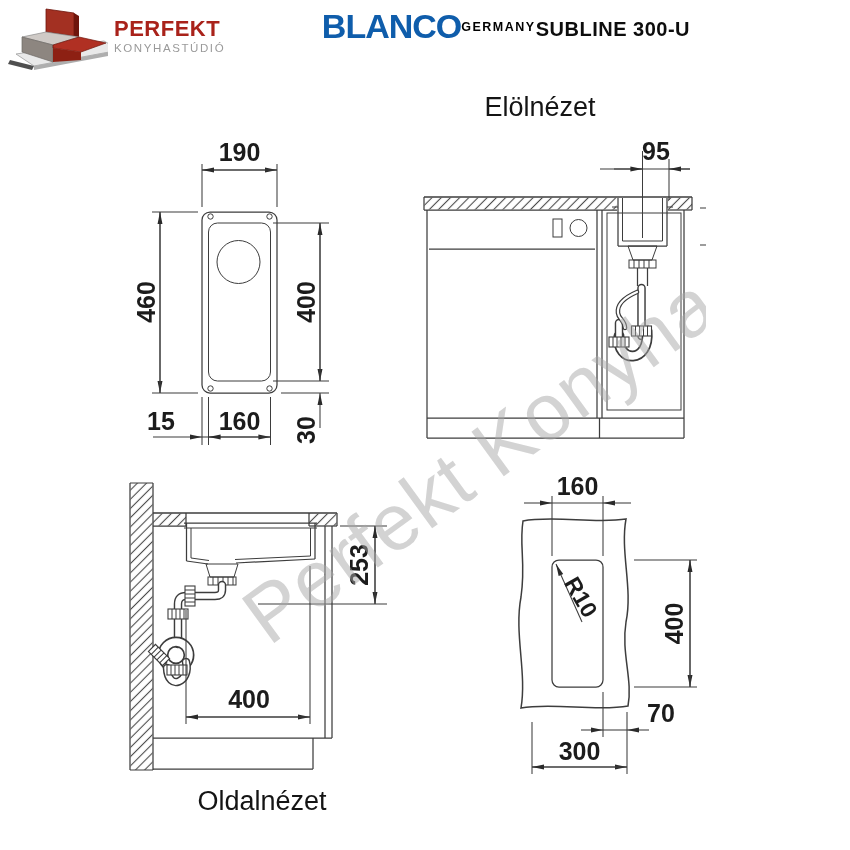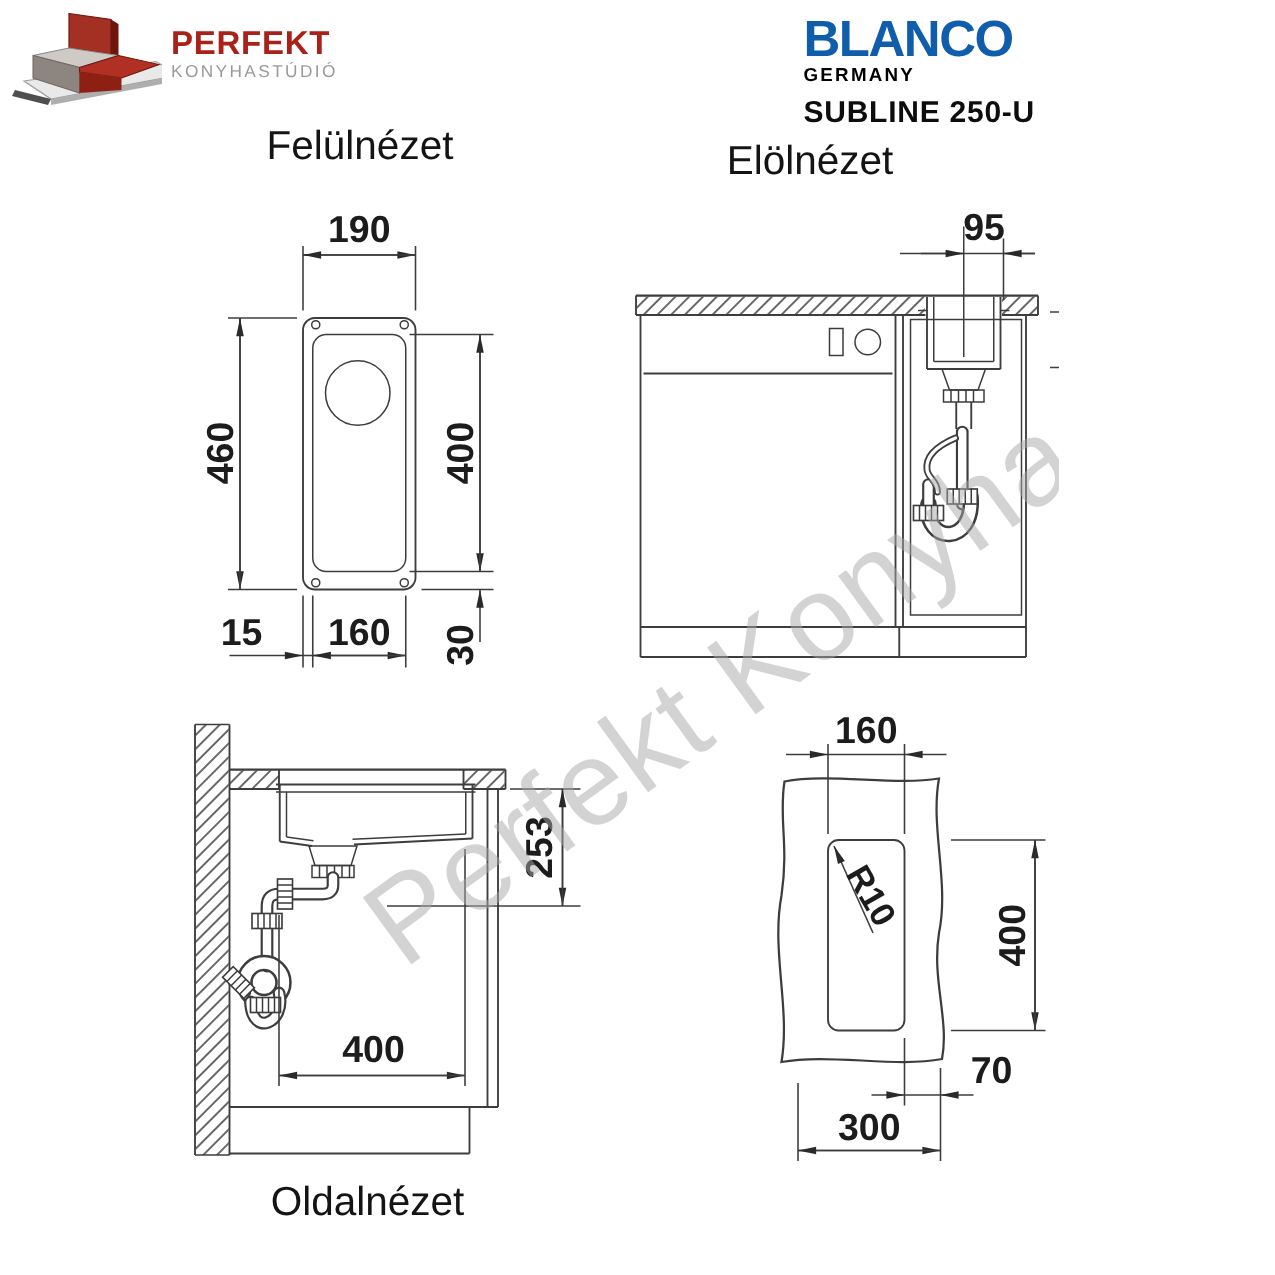--- a/index.html
+++ b/index.html
@@ -3,21 +3,21 @@
 <meta charset="utf-8">
 <style>
   html,body{margin:0;padding:0;background:#fff;}
   #stage{position:relative;width:706px;height:850px;background:#fff;overflow:hidden;
          font-family:"Liberation Sans",sans-serif;}
   
   .perfekt-logo{position:absolute;left:8px;top:4px;display:flex;align-items:flex-start;gap:6px;}
   .perfekt-text{margin-top:14px;}
   .perfekt-brand{font-size:22px;font-weight:bold;color:#a9221a;letter-spacing:.5px;line-height:1;}
   .perfekt-sub{font-size:11.5px;color:#9a9a9a;letter-spacing:1.6px;margin-top:2px;}
-  .blanco-block{position:absolute;right:16px;top:10px;display:flex;flex-direction:column;align-items:flex-start;}
+  .blanco-block{position:absolute;right:16px;top:10px;display:flex;flex-direction:row;align-items:center;}
   .blanco-brand{font-size:34px;font-weight:bold;color:#0f5dab;letter-spacing:-1px;line-height:.95;}
   .blanco-country{font-size:12.5px;font-weight:bold;color:#000000;letter-spacing:1.5px;margin-top:1px;}
   .blanco-model{font-size:20px;font-weight:bold;color:#0d0d0d;letter-spacing:.5px;margin-top:7px;white-space:nowrap;}
   
   .view-title{position:absolute;font-size:27px;color:#141414;text-align:center;white-space:nowrap;}
   
   .watermark{position:absolute;left:200px;top:180px;width:560px;height:560px;
              display:flex;align-items:center;justify-content:center;
              transform:rotate(-36deg);font-size:80px;color:#a8a8a8;opacity:.5;
              letter-spacing:1px;white-space:nowrap;pointer-events:none;z-index:5;}
@@ -73,26 +73,25 @@
     </svg>
     <div class="perfekt-text">
       <div class="perfekt-brand">PERFEKT</div>
       <div class="perfekt-sub">KONYHASTÚDIÓ</div>
     </div>
   </div>
 
   <div class="blanco-block">
     <div class="blanco-brand">BLANCO</div>
     <div class="blanco-country">GERMANY</div>
-    <div class="blanco-model">SUBLINE 250-U</div>
+    <div class="blanco-model">SUBLINE 300-U</div>
   </div>
 
-  <div class="view-title" style="left:120px;top:82px;width:240px">Felülnézet</div>
   <div class="view-title" style="left:420px;top:92px;width:240px">Elölnézet</div>
-  <div class="view-title" style="left:110px;top:786px;width:270px">Oldalnézet</div>
+  <div class="view-title" style="left:127px;top:786px;width:270px">Oldalnézet</div>
 
   <div class="watermark">Perfekt Konyha</div>
 
   <svg class="drawing" style="left:120px;top:130px" width="240" height="330" viewBox="120 130 240 330">
     <g>
       <rect x="202" y="212" width="75" height="181" rx="8"></rect>
       <rect class="thin" x="208.5" y="223" width="62" height="158" rx="9"></rect>
       <circle class="thin" cx="238.5" cy="262" r="21.5"></circle>
       <circle class="thin" cx="210.5" cy="216.5" r="2.7"></circle>
       <circle class="thin" cx="269.5" cy="216.5" r="2.7"></circle>

